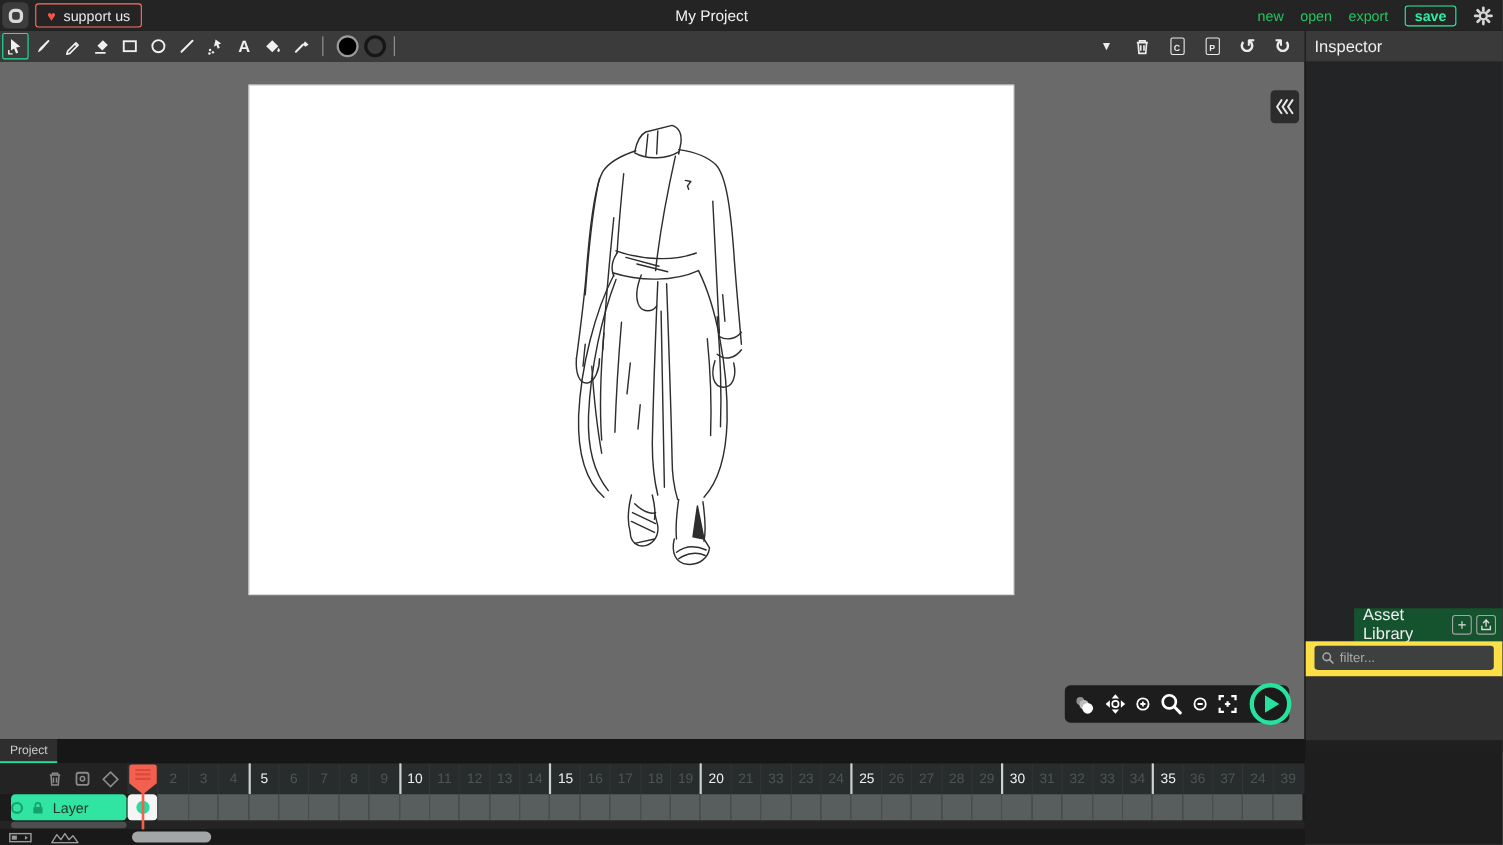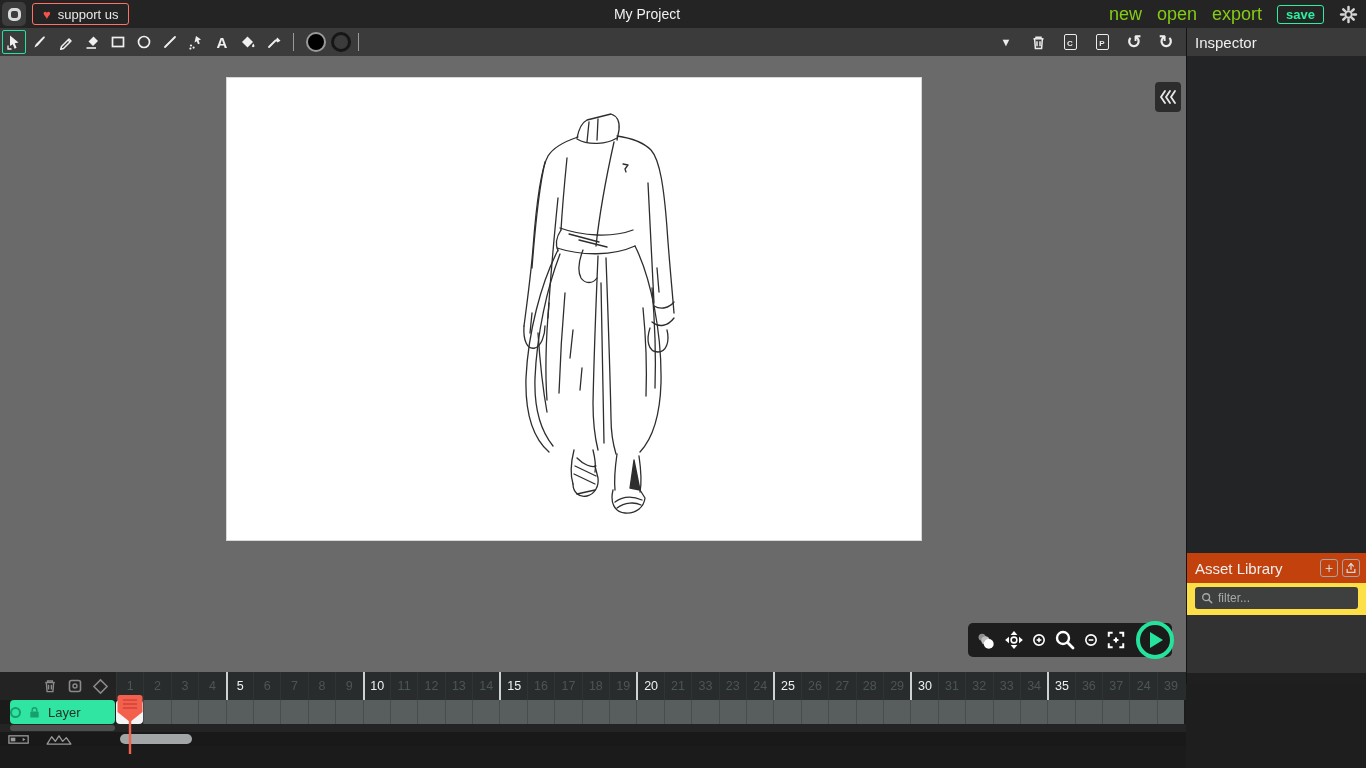--- a/index.html
+++ b/index.html
@@ -7,21 +7,21 @@
   body { font-family: "Liberation Sans", "DejaVu Sans", sans-serif; background: #1e1e1e; position: relative; color: #e6e6e6; }
 
   
   #topbar { position: absolute; left: 0; top: 0; width: 1366px; height: 28px; background: #242424; display: flex; align-items: center; z-index: 30; }
   .logo-btn { width: 24px; height: 24px; margin-left: 2px; background: #3d3d3d; border-radius: 5px; display: flex; align-items: center; justify-content: center; cursor: pointer; }
   .logo-glyph { width: 13px; height: 13px; border: 3px solid #d9d9d9; border-radius: 5px; }
   .support-btn { margin-left: 6px; height: 22px; display: flex; align-items: center; gap: 7px; padding: 0 10px; border: 1px solid #ff7164; border-radius: 3px; background: transparent; color: #e8e8e8; font-size: 13px; cursor: pointer; }
   .heart { color: #f5544a; font-size: 13px; line-height: 1; }
   #project-title { position: absolute; left: 647px; top: 0; height: 28px; line-height: 28px; transform: translateX(-50%); font-size: 14px; color: #f2f2f2; }
   .topbar-right { margin-left: auto; display: flex; align-items: center; gap: 15px; padding-right: 8px; }
-  .menu-link { font-size: 18px; color: #84cc16; cursor: pointer; }
+  .menu-link { font-size: 13px; color: #22c55e; cursor: pointer; }
   .save-btn { font-size: 13px; color: #2bf0a0; border: 1px solid #2bf0a0; border-radius: 3px; padding: 1px 8px; background: transparent; cursor: pointer; font-weight: bold; }
   .gear-btn { display: flex; align-items: center; cursor: pointer; }
 
   
   #toolbar { position: absolute; left: 0; top: 28px; width: 1186px; height: 28px; background: #3b3b3b; display: flex; align-items: center; z-index: 20; }
   .tool-btn { width: 24px; height: 24px; margin-left: 2px; display: flex; align-items: center; justify-content: center; border: 1.5px solid transparent; border-radius: 2px; cursor: pointer; position: relative; }
   .tool-btn.selected { border-color: #20e69d; }
   .tb-divider { width: 1px; height: 18px; background: #9a9a9a; margin: 0 7px; }
   .swatch { width: 20px; height: 20px; border-radius: 50%; margin-left: 5px; cursor: pointer; }
   .swatch.fill { background: #000; border: 2px solid #9a9a9a; }
@@ -39,21 +39,21 @@
 
   #nav-toolbar { position: absolute; right: 14px; bottom: 15px; height: 34px; background: #1d1d1d; border-radius: 5px; display: flex; align-items: center; padding: 0 2px 0 8px; gap: 8px; }
   .nav-btn { display: flex; align-items: center; justify-content: center; cursor: pointer; }
   .play-btn { width: 38px; height: 38px; border-radius: 50%; background: #1b1b1b; border: 4px solid #25e39c; display: flex; align-items: center; justify-content: center; cursor: pointer; margin: -4px -4px -4px 2px; }
   .play-tri { width: 0; height: 0; border-left: 13px solid #25e39c; border-top: 8px solid transparent; border-bottom: 8px solid transparent; margin-left: 3px; }
 
   
   #right-panel { position: absolute; left: 1186px; top: 28px; width: 180px; height: 656px; background: #232425; border-left: 1px solid #141414; display: flex; flex-direction: column; }
   .panel-header { height: 28px; background: #3a3a3a; display: flex; align-items: center; padding: 0 8px; font-size: 15px; color: #efefef; flex: none; }
   #inspector-body { height: 497px; background: #232425; flex: none; }
-  #asset-header { height: 30px; background: #c2410c; display: flex; align-items: center; padding: 0 6px 0 8px; font-size: 15px; color: #efefef; flex: none; }
+  #asset-header { height: 30px; background: #14532d; display: flex; align-items: center; padding: 0 6px 0 8px; font-size: 15px; color: #efefef; flex: none; margin-left: 44px; }
   .asset-header-btns { margin-left: auto; display: flex; gap: 4px; }
   .sq-btn { width: 18px; height: 18px; border: 1px solid #a5a5a5; border-radius: 3px; display: flex; align-items: center; justify-content: center; color: #d8d8d8; font-size: 14px; line-height: 1; cursor: pointer; background: transparent; }
   #asset-filter-row { padding: 4px 8px 6px 8px; background: #fde047; flex: none; }
   .filter-input-wrap { height: 22px; background: #3e4040; border-radius: 3px; display: flex; align-items: center; padding: 0 6px; gap: 5px; }
   .filter-input { flex: 1; background: transparent; border: none; outline: none; color: #d5d5d5; font-size: 12px; font-family: "Liberation Sans", sans-serif; min-width: 0; }
   .filter-input::placeholder { color: #a8a8a8; }
   #asset-body { flex: 1; background: #323232; }
   #asset-bottom { height: 11px; background: #1f1f1f; flex: none; }
 
   
@@ -383,20 +383,25 @@
         <line x1="9" y1="9" x2="12.5" y2="12.5" stroke="#a8a8a8" stroke-width="1.8" stroke-linecap="round"></line>
       </svg>
       <input class="filter-input" type="text" placeholder="filter..." style="">
     </div>
   </div>
   <div id="asset-body"></div>
   <div id="asset-bottom"></div>
 </div>
 
 <div id="timeline">
+  <div id="tab-row">
+    <div class="project-tab">
+      <span>Project</span>
+    </div>
+  </div>
 
   <div id="tl-header">
     <div id="tl-header-left">
       <span class="tl-icon-btn">
         <svg width="16" height="16" viewBox="0 0 17 17">
           <g fill="none" stroke="#8a8a8a" stroke-width="1.5">
             <path d="M3.5,4.8 h10"></path>
               <path d="M6,4.8 V3.2 h5 v1.6"></path>
             <path d="M4.6,4.8 l0.8,9.7 h6.2 l0.8,-9.7"></path>
             <line x1="7" y1="7.2" x2="7" y2="12.2"></line>

